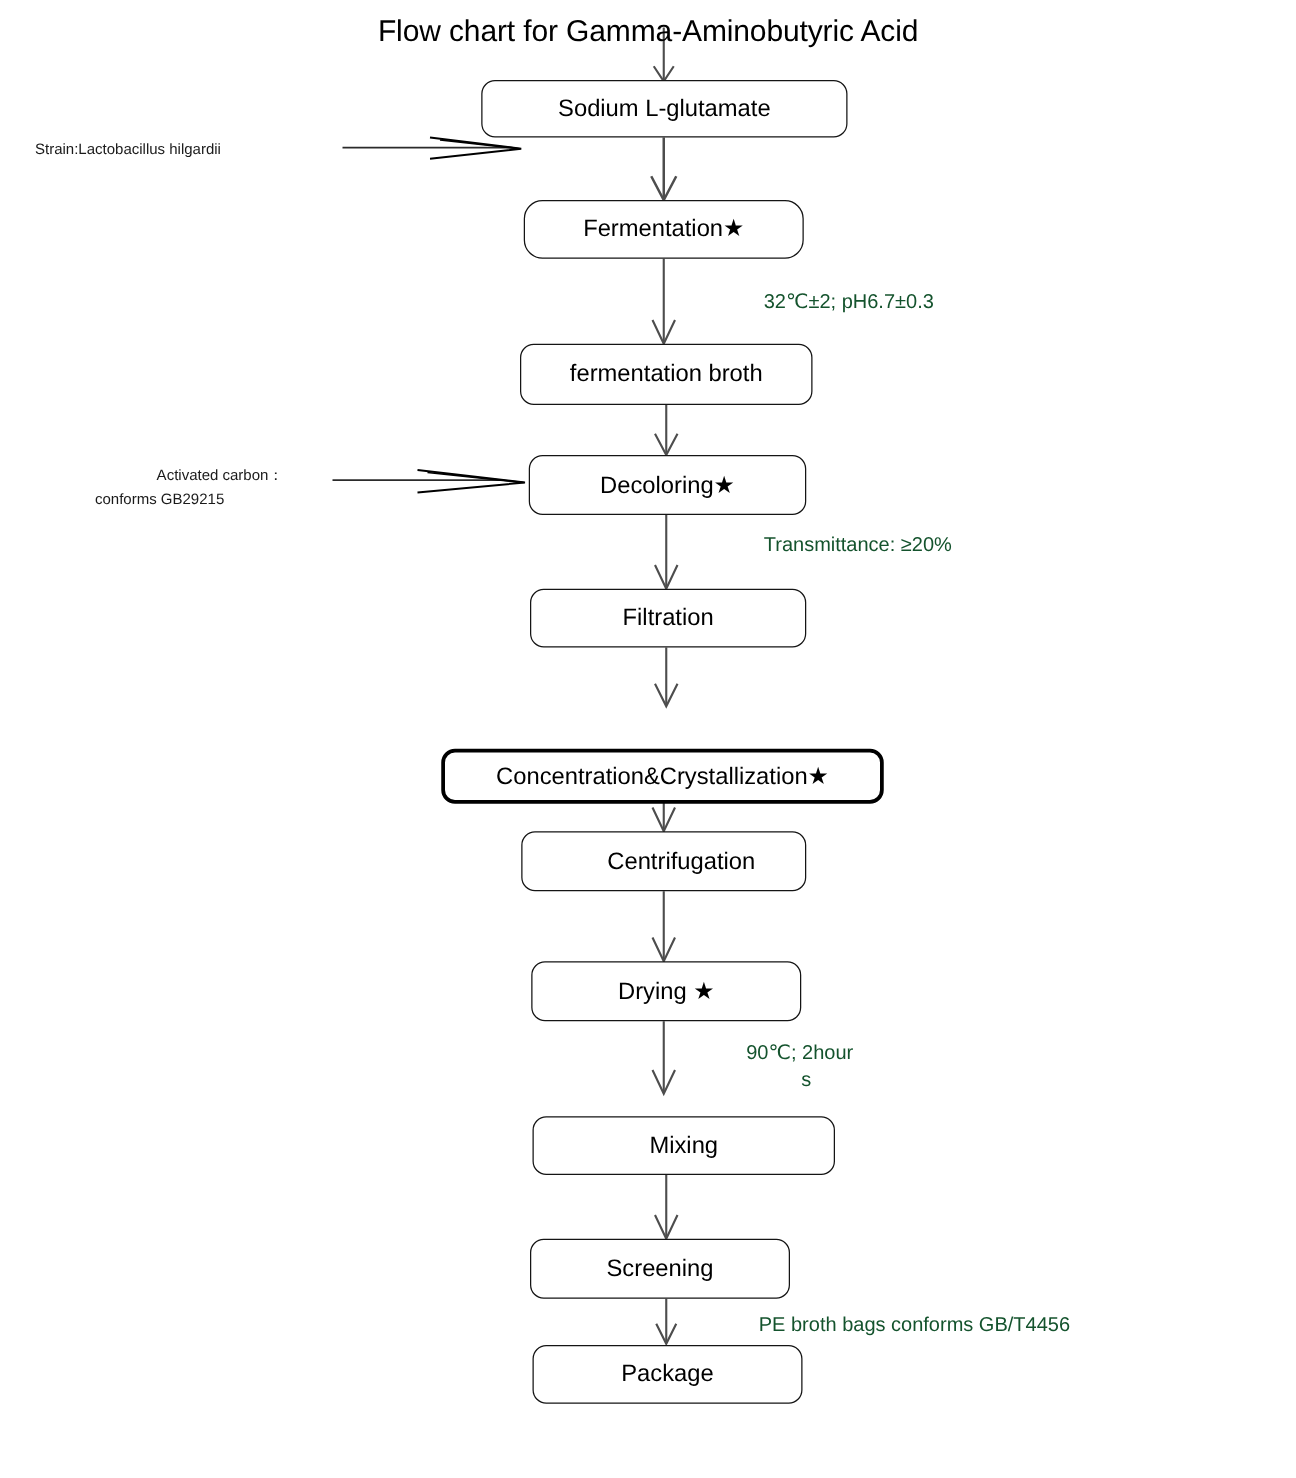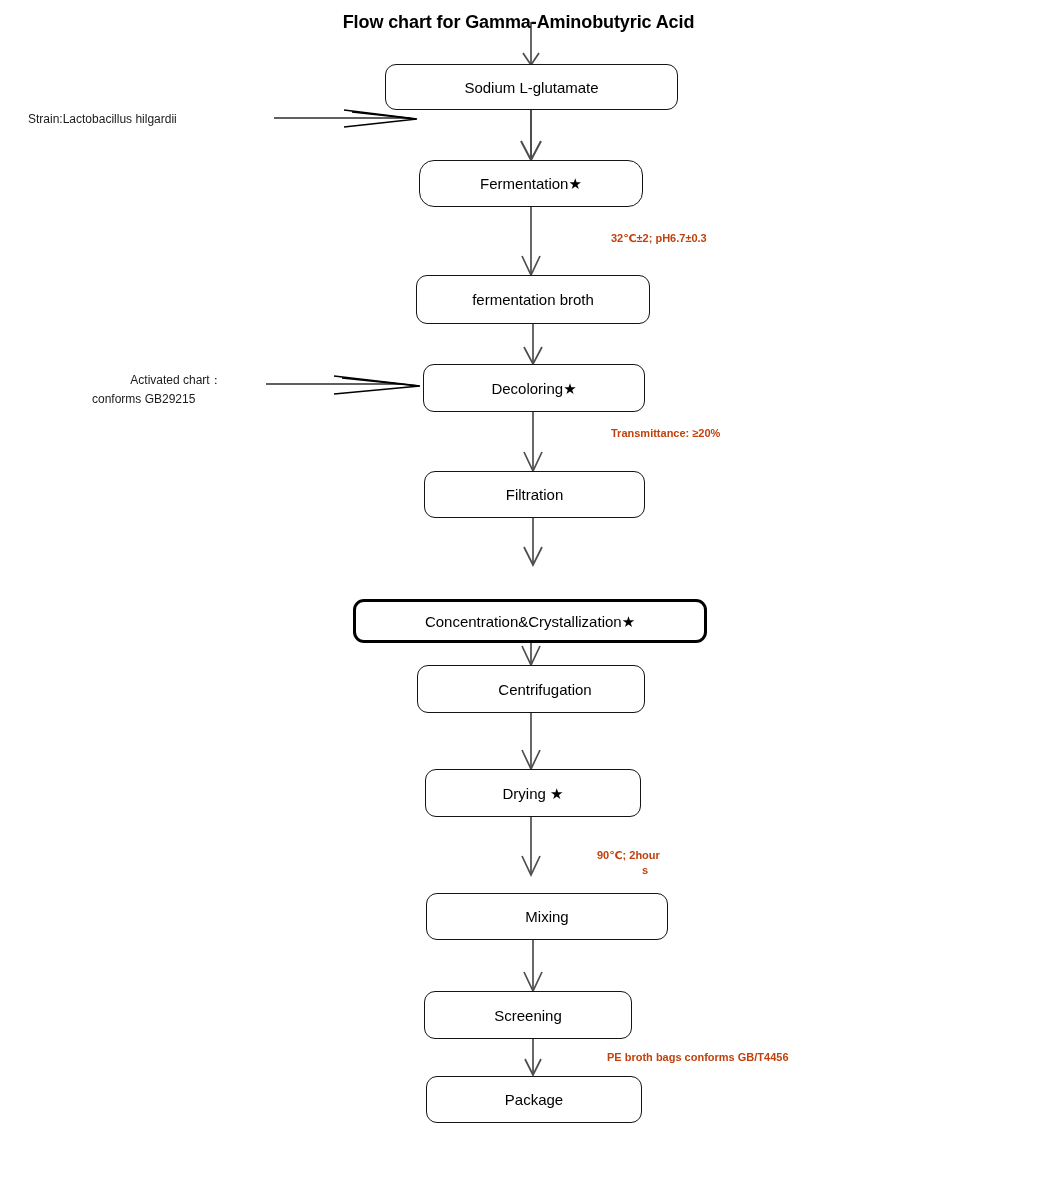--- a/index.html
+++ b/index.html
@@ -16,37 +16,37 @@
     color: #000000;
     overflow: hidden;
   }
 
   
   #chart-title {
     position: absolute;
     left: 0; right: 0;
     top: 12px;
     text-align: center;
-    font-size: 18px;
-    font-weight: bold;
+    font-size: 24px;
+    font-weight: normal;
     letter-spacing: -0.1px;
     color: #000;
     z-index: 5;
   }
 
   
   .node {
     position: absolute;
     border: 1.6px solid #141414;
     border-radius: 11px;
     background: #ffffff;
     display: flex;
     align-items: center;
     justify-content: center;
-    font-size: 15px;
+    font-size: 19px;
     line-height: 1;
     color: #000;
     white-space: nowrap;
     z-index: 3;
   }
   .node.bold-box {
     border-width: 3px;
     border-color: #000;
   }
   .node .label { pointer-events: none; }
@@ -58,25 +58,24 @@
     line-height: 1.55;
     color: #1a1a1a;
     white-space: nowrap;
     z-index: 4;
   }
   .side-label.two-line { white-space: normal; text-align: left; }
 
   
   .note {
     position: absolute;
-    font-size: 11px;
+    font-size: 16px;
     line-height: 1.35;
-    color: #c2410c;
+    color: #14532d;
     z-index: 4;
-    font-weight: bold;
   }
   .note.wrapped { width: 96px; text-align: center; }
 
   
   #arrow-layer {
     position: absolute;
     left: 0; top: 0;
     width: 1037px; height: 1182px;
     z-index: 2;
     pointer-events: none;
@@ -200,36 +199,36 @@
 <div class="node" style="left:426px; top:1076px; width:216px; height:47px;">
   <span class="label">Package</span>
 </div>
 
 <div class="side-label" style="left:28px; top:110px;">
   <span>Strain:Lactobacillus hilgardii</span>
 </div>
 
 <div class="side-label two-line" style="left:76px; top:371px; width:200px;">
   <div style="text-align:center;">
-    <span>Activated chart：</span>
-  </div>
-  <div style="text-align:left;margin-left:16px;">
+    <span>Activated carbon：</span>
+  </div>
+  <div style="text-align:left;">
     <span>conforms GB29215</span>
   </div>
 </div>
 
 <div class="note" style="left:611px; top:231px;">
   <span>32℃±2; pH6.7±0.3</span>
 </div>
 
 <div class="note" style="left:611px; top:426px;">
   <span>Transmittance: ≥20%</span>
 </div>
 
-<div class="note wrapped" style="left:597px; top:832px;margin-top:16px;">
+<div class="note wrapped" style="left:597px; top:832px;">
   <div style="text-align:left;">
     <span>90℃; 2hour</span>
   </div>
   <div style="text-align:center;">
     <span>s</span>
   </div>
 </div>
 
 <div class="note" style="left:607px; top:1050px;">
   <span>PE broth bags conforms GB/T4456</span>

